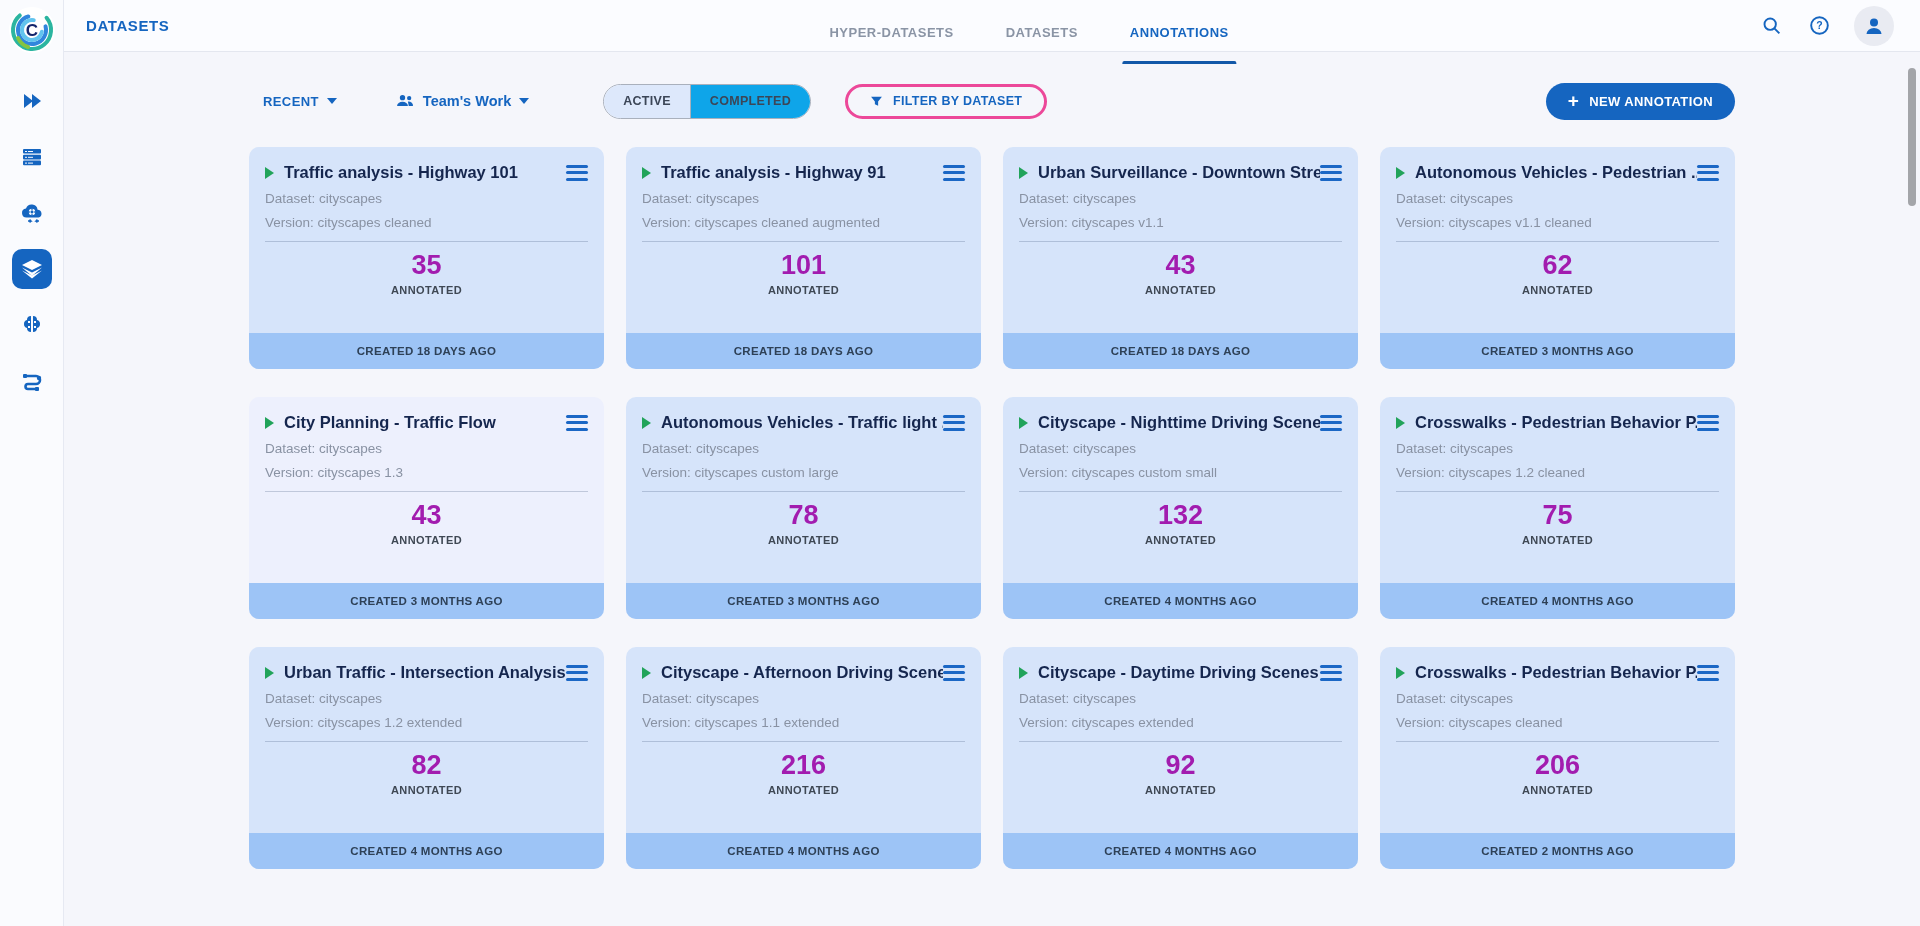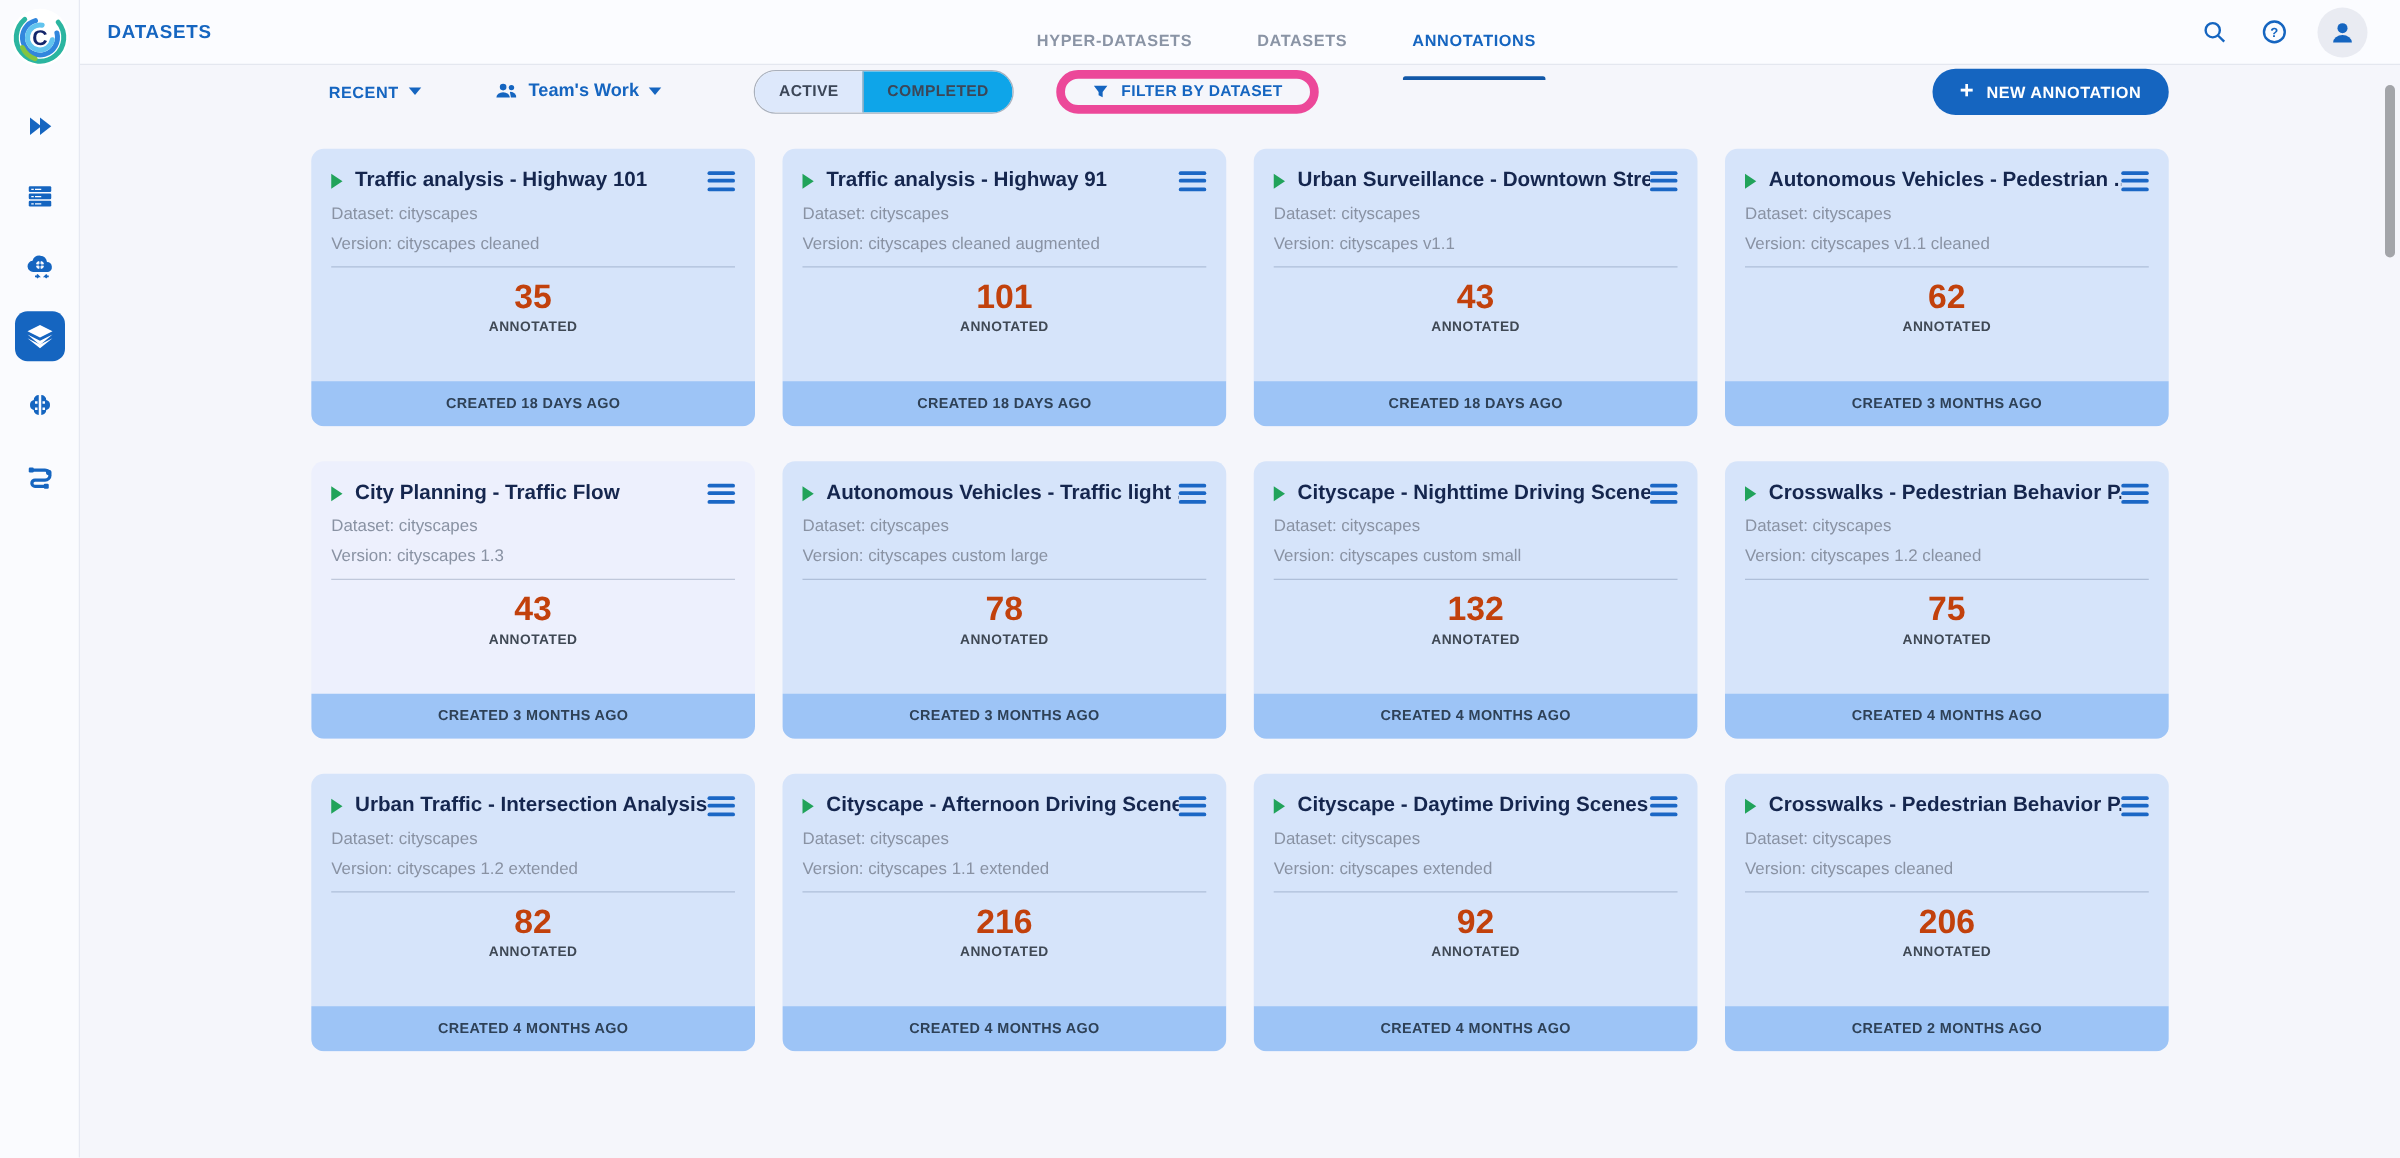--- a/index.html
+++ b/index.html
@@ -49,21 +49,21 @@
   }
   .topbar-actions { margin-left:auto; display:flex; align-items:center; gap:22px; padding-right:26px; }
   .icon-btn { width:26px; height:26px; display:flex; align-items:center; justify-content:center; cursor:pointer; }
   .icon-btn svg { width:21px; height:21px; }
   .avatar {
     width:40px; height:40px; border-radius:50%; background:#e9ebf2;
     display:flex; align-items:center; justify-content:center; cursor:pointer;
   }
   .avatar svg { width:24px; height:24px; fill:var(--primary,#1565c0); }
   
-  .content { margin-left:64px; padding-top:36px; }
+  .content { margin-left:64px; padding-top:64px; }
   .container { width:1486px; margin:0 auto; }
   .toolbar { margin-top:15px; height:44px; display:flex; align-items:center; }
   .dd {
     display:flex; align-items:center; gap:8px; cursor:pointer;
     color:var(--primary,#1565c0); font-weight:bold;
   }
   .dd-sort { margin-left:14px; font-size:13px; letter-spacing:.4px; }
   .dd-scope { margin-left:58px; font-size:14.5px; font-weight:bold; }
   .caret { width:0; height:0; border-left:5px solid transparent; border-right:5px solid transparent; border-top:6px solid var(--primary,#1565c0); }
   .dd-scope svg { width:20px; height:20px; fill:var(--primary,#1565c0); }
@@ -72,21 +72,21 @@
     border-radius:18px; overflow:hidden; background:#fff;
   }
   .segment {
     padding:0 19px; display:flex; align-items:center; font-size:12.5px; font-weight:bold;
     letter-spacing:.3px; color:#3c4657; cursor:pointer; background:#0ea5e9;
   }
   .segment.selected { background:#dde8fb; }
   .segment + .segment { border-left:1px solid #a9b0bc; }
   .filter-btn {
     margin-left:34px; height:35px; padding:0 22px; display:flex; align-items:center; gap:10px;
-    border:7px solid #ec4899; border-radius:18px; background:transparent; cursor:pointer;
+    border:3px solid #ec4899; border-radius:18px; background:transparent; cursor:pointer;
     color:var(--primary,#1565c0); font-size:12.5px; font-weight:bold; letter-spacing:.3px;
     font-family:"Liberation Sans", sans-serif;
   }
   .filter-btn svg { width:13px; height:13px; fill:var(--primary,#1565c0); }
   .new-btn {
     margin-left:auto; height:37px; padding:0 22px; display:flex; align-items:center; gap:10px;
     border:none; border-radius:19px; background:var(--primary,#1565c0); color:#fff; cursor:pointer;
     font-size:13px; font-weight:bold; letter-spacing:.4px;
     font-family:"Liberation Sans", sans-serif;
   }
@@ -106,21 +106,21 @@
   .play { width:0; height:0; border-top:6px solid transparent; border-bottom:6px solid transparent;
     border-left:9px solid var(--play-green,#21a35a); flex:none; }
   .card-title {
     flex:1; margin-left:10px; font-size:16.5px; font-weight:bold; color:#15264e;
     white-space:nowrap; overflow:hidden;
   }
   .menu-icon { width:22px; height:16px; flex:none; display:flex; flex-direction:column; justify-content:space-between; cursor:pointer; }
   .menu-icon i { display:block; height:3px; border-radius:2px; background:#1b67c5; }
   .card-meta { margin-top:9px; font-size:13.5px; color:#8992a3; white-space:nowrap; overflow:hidden; }
   .card-divider { margin-top:11px; border-bottom:1px solid rgba(60,80,120,.25); }
-  .card-count { margin-top:8px; text-align:center; font-size:27px; font-weight:bold; color:#c2410c; }
+  .card-count { margin-top:8px; text-align:center; font-size:27px; font-weight:bold; color:#a21caf; }
   .card-count-caption { margin-top:3px; text-align:center; font-size:11px; font-weight:bold; letter-spacing:.4px; color:#3f4854; }
   .card-footer {
     height:36px; flex:none; background:var(--footer-bg,#9dc4f6);
     display:flex; align-items:center; justify-content:center;
     font-size:11.5px; font-weight:bold; letter-spacing:.3px; color:#2e4157;margin-top:32px;
   }
   
   .scroll-thumb {
     position:fixed; right:4px; top:68px; width:8px; height:138px;
     background:#a3a5a9; border-radius:4px; z-index:6; cursor:pointer;

